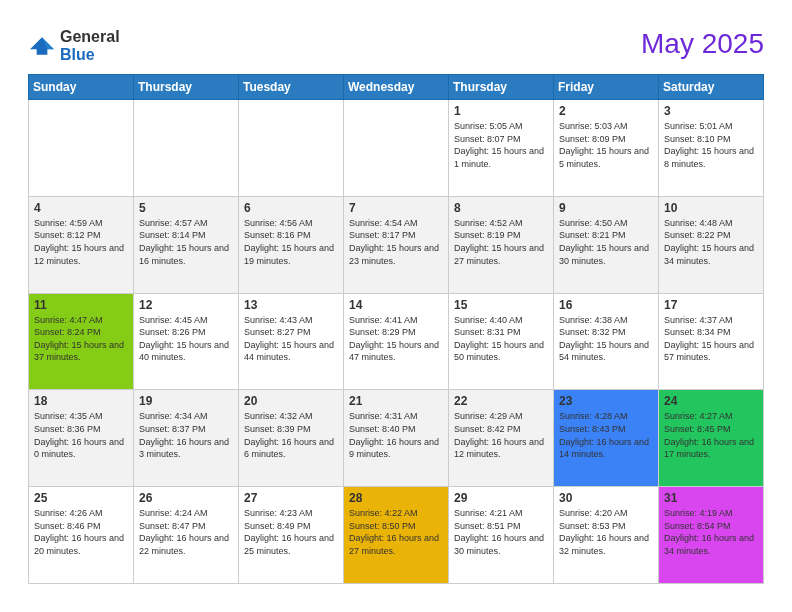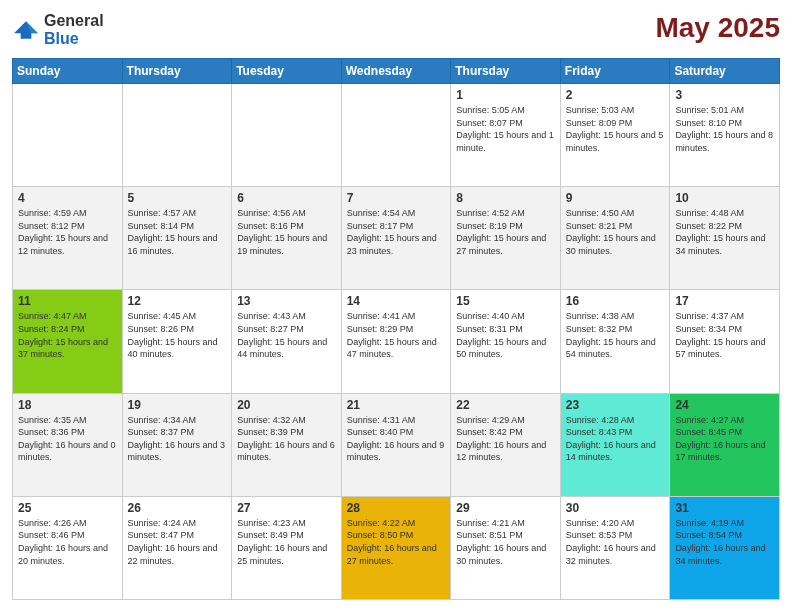--- a/index.html
+++ b/index.html
@@ -6,21 +6,21 @@
     body {
       font-family: Arial, sans-serif;
       background: #fff;
       width: 792px;
       height: 612px;
       overflow: hidden;
     }
     .page {
       width: 792px;
       height: 612px;
-      padding: 12px;
+      padding: 28px;
       display: flex;
       flex-direction: column;
     }
     .header {
       display: flex;
       justify-content: space-between;
       align-items: flex-start;
       margin-bottom: 10px;
     }
     .logo {
@@ -30,22 +30,22 @@
     }
     .logo-icon {
       width: 28px;
       height: 20px;
     }
     .title-block {
       text-align: right;
     }
     .month-year {
       font-size: 28px;
-      font-weight: bold;
-      color: #7f1d1d;
+      font-weight: normal;
+      color: #6d28d9;
     }
     .location {
       font-size: 14px;
       color: #555;
     }
     .calendar {
       flex: 1;
       border: 1px solid #ccc;
       border-collapse: collapse;
       width: 100%;
@@ -153,27 +153,27 @@
           <td style="background: rgb(255, 255, 255);"><span class="day-number">15</span><span class="day-info">Sunrise: 4:40 AM<br>Sunset: 8:31 PM<br>Daylight: 15 hours and 50 minutes.</span></td>
           <td style="background: rgb(255, 255, 255);"><span class="day-number">16</span><span class="day-info">Sunrise: 4:38 AM<br>Sunset: 8:32 PM<br>Daylight: 15 hours and 54 minutes.</span></td>
           <td style="background: rgb(255, 255, 255);"><span class="day-number">17</span><span class="day-info">Sunrise: 4:37 AM<br>Sunset: 8:34 PM<br>Daylight: 15 hours and 57 minutes.</span></td>
         </tr>
         <tr>
           <td style="background: rgb(242, 242, 242);"><span class="day-number">18</span><span class="day-info">Sunrise: 4:35 AM<br>Sunset: 8:36 PM<br>Daylight: 16 hours and 0 minutes.</span></td>
           <td style="background: rgb(242, 242, 242);"><span class="day-number">19</span><span class="day-info">Sunrise: 4:34 AM<br>Sunset: 8:37 PM<br>Daylight: 16 hours and 3 minutes.</span></td>
           <td style="background: rgb(242, 242, 242);"><span class="day-number">20</span><span class="day-info">Sunrise: 4:32 AM<br>Sunset: 8:39 PM<br>Daylight: 16 hours and 6 minutes.</span></td>
           <td style="background: rgb(242, 242, 242);"><span class="day-number">21</span><span class="day-info">Sunrise: 4:31 AM<br>Sunset: 8:40 PM<br>Daylight: 16 hours and 9 minutes.</span></td>
           <td style="background: rgb(242, 242, 242);"><span class="day-number">22</span><span class="day-info">Sunrise: 4:29 AM<br>Sunset: 8:42 PM<br>Daylight: 16 hours and 12 minutes.</span></td>
-          <td style="background: #5eead4;"><span class="day-number">23</span><span class="day-info">Sunrise: 4:28 AM<br>Sunset: 8:43 PM<br>Daylight: 16 hours and 14 minutes.</span></td>
+          <td style="background: #3b82f6;"><span class="day-number">23</span><span class="day-info">Sunrise: 4:28 AM<br>Sunset: 8:43 PM<br>Daylight: 16 hours and 14 minutes.</span></td>
           <td style="background: #22c55e;"><span class="day-number">24</span><span class="day-info">Sunrise: 4:27 AM<br>Sunset: 8:45 PM<br>Daylight: 16 hours and 17 minutes.</span></td>
         </tr>
         <tr>
           <td style="background: rgb(255, 255, 255);"><span class="day-number">25</span><span class="day-info">Sunrise: 4:26 AM<br>Sunset: 8:46 PM<br>Daylight: 16 hours and 20 minutes.</span></td>
           <td style="background: rgb(255, 255, 255); margin-left: 43px;"><span class="day-number">26</span><span class="day-info">Sunrise: 4:24 AM<br>Sunset: 8:47 PM<br>Daylight: 16 hours and 22 minutes.</span></td>
           <td style="background: rgb(255, 255, 255);"><span class="day-number">27</span><span class="day-info">Sunrise: 4:23 AM<br>Sunset: 8:49 PM<br>Daylight: 16 hours and 25 minutes.</span></td>
           <td style="background: #eab308;"><span class="day-number">28</span><span class="day-info">Sunrise: 4:22 AM<br>Sunset: 8:50 PM<br>Daylight: 16 hours and 27 minutes.</span></td>
           <td style="background: rgb(255, 255, 255);"><span class="day-number">29</span><span class="day-info">Sunrise: 4:21 AM<br>Sunset: 8:51 PM<br>Daylight: 16 hours and 30 minutes.</span></td>
           <td style="background: rgb(255, 255, 255);"><span class="day-number">30</span><span class="day-info">Sunrise: 4:20 AM<br>Sunset: 8:53 PM<br>Daylight: 16 hours and 32 minutes.</span></td>
-          <td style="background: #0ea5e9;"><span class="day-number">31</span><span class="day-info">Sunrise: 4:19 AM<br>Sunset: 8:54 PM<br>Daylight: 16 hours and 34 minutes.</span></td>
+          <td style="background: #d946ef;"><span class="day-number">31</span><span class="day-info">Sunrise: 4:19 AM<br>Sunset: 8:54 PM<br>Daylight: 16 hours and 34 minutes.</span></td>
         </tr>
       </tbody>
   </table>
 </div>
 
 </body></html>

